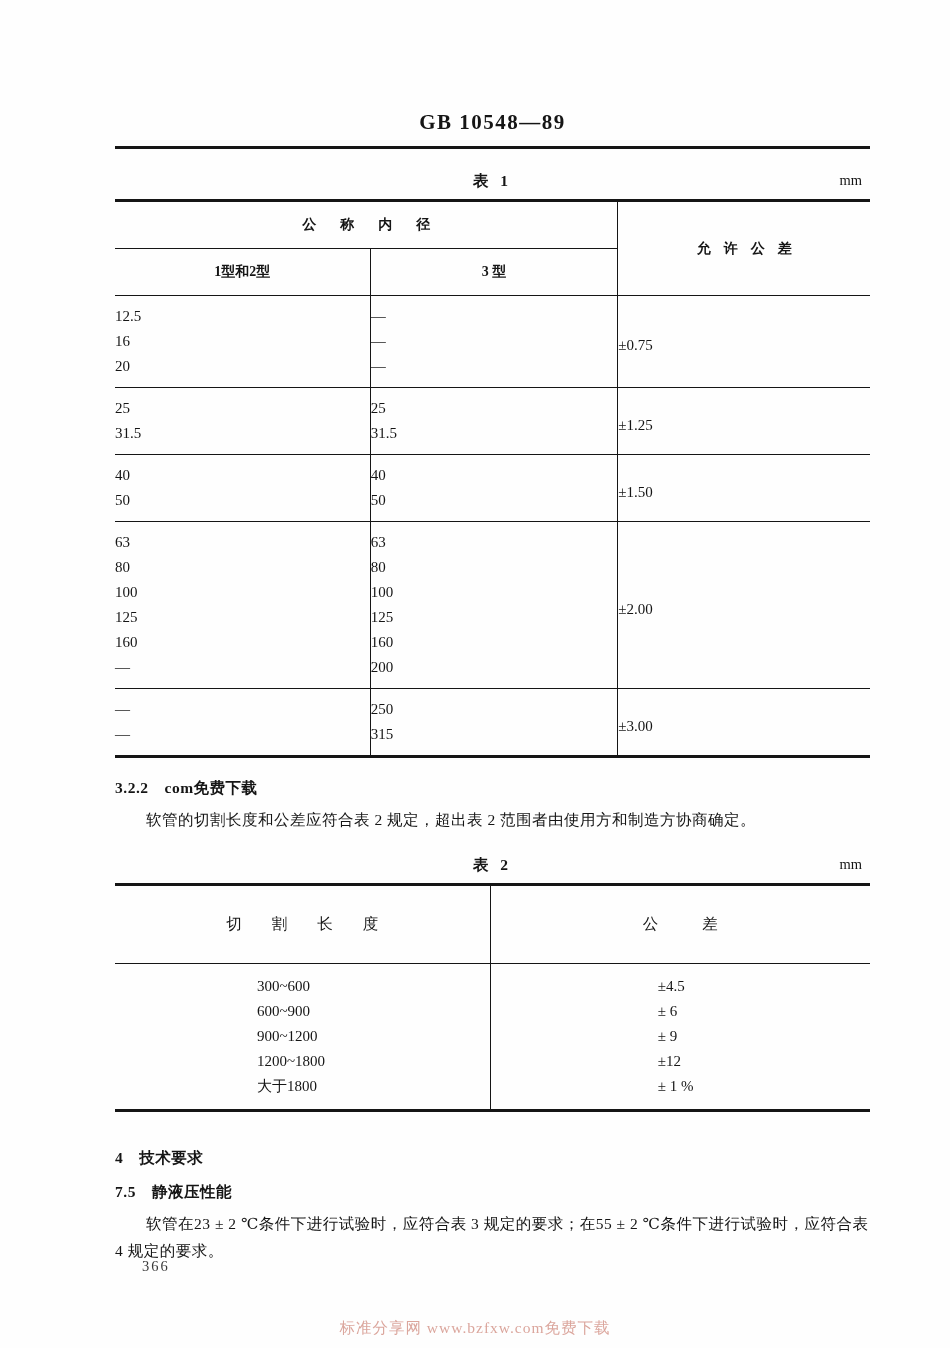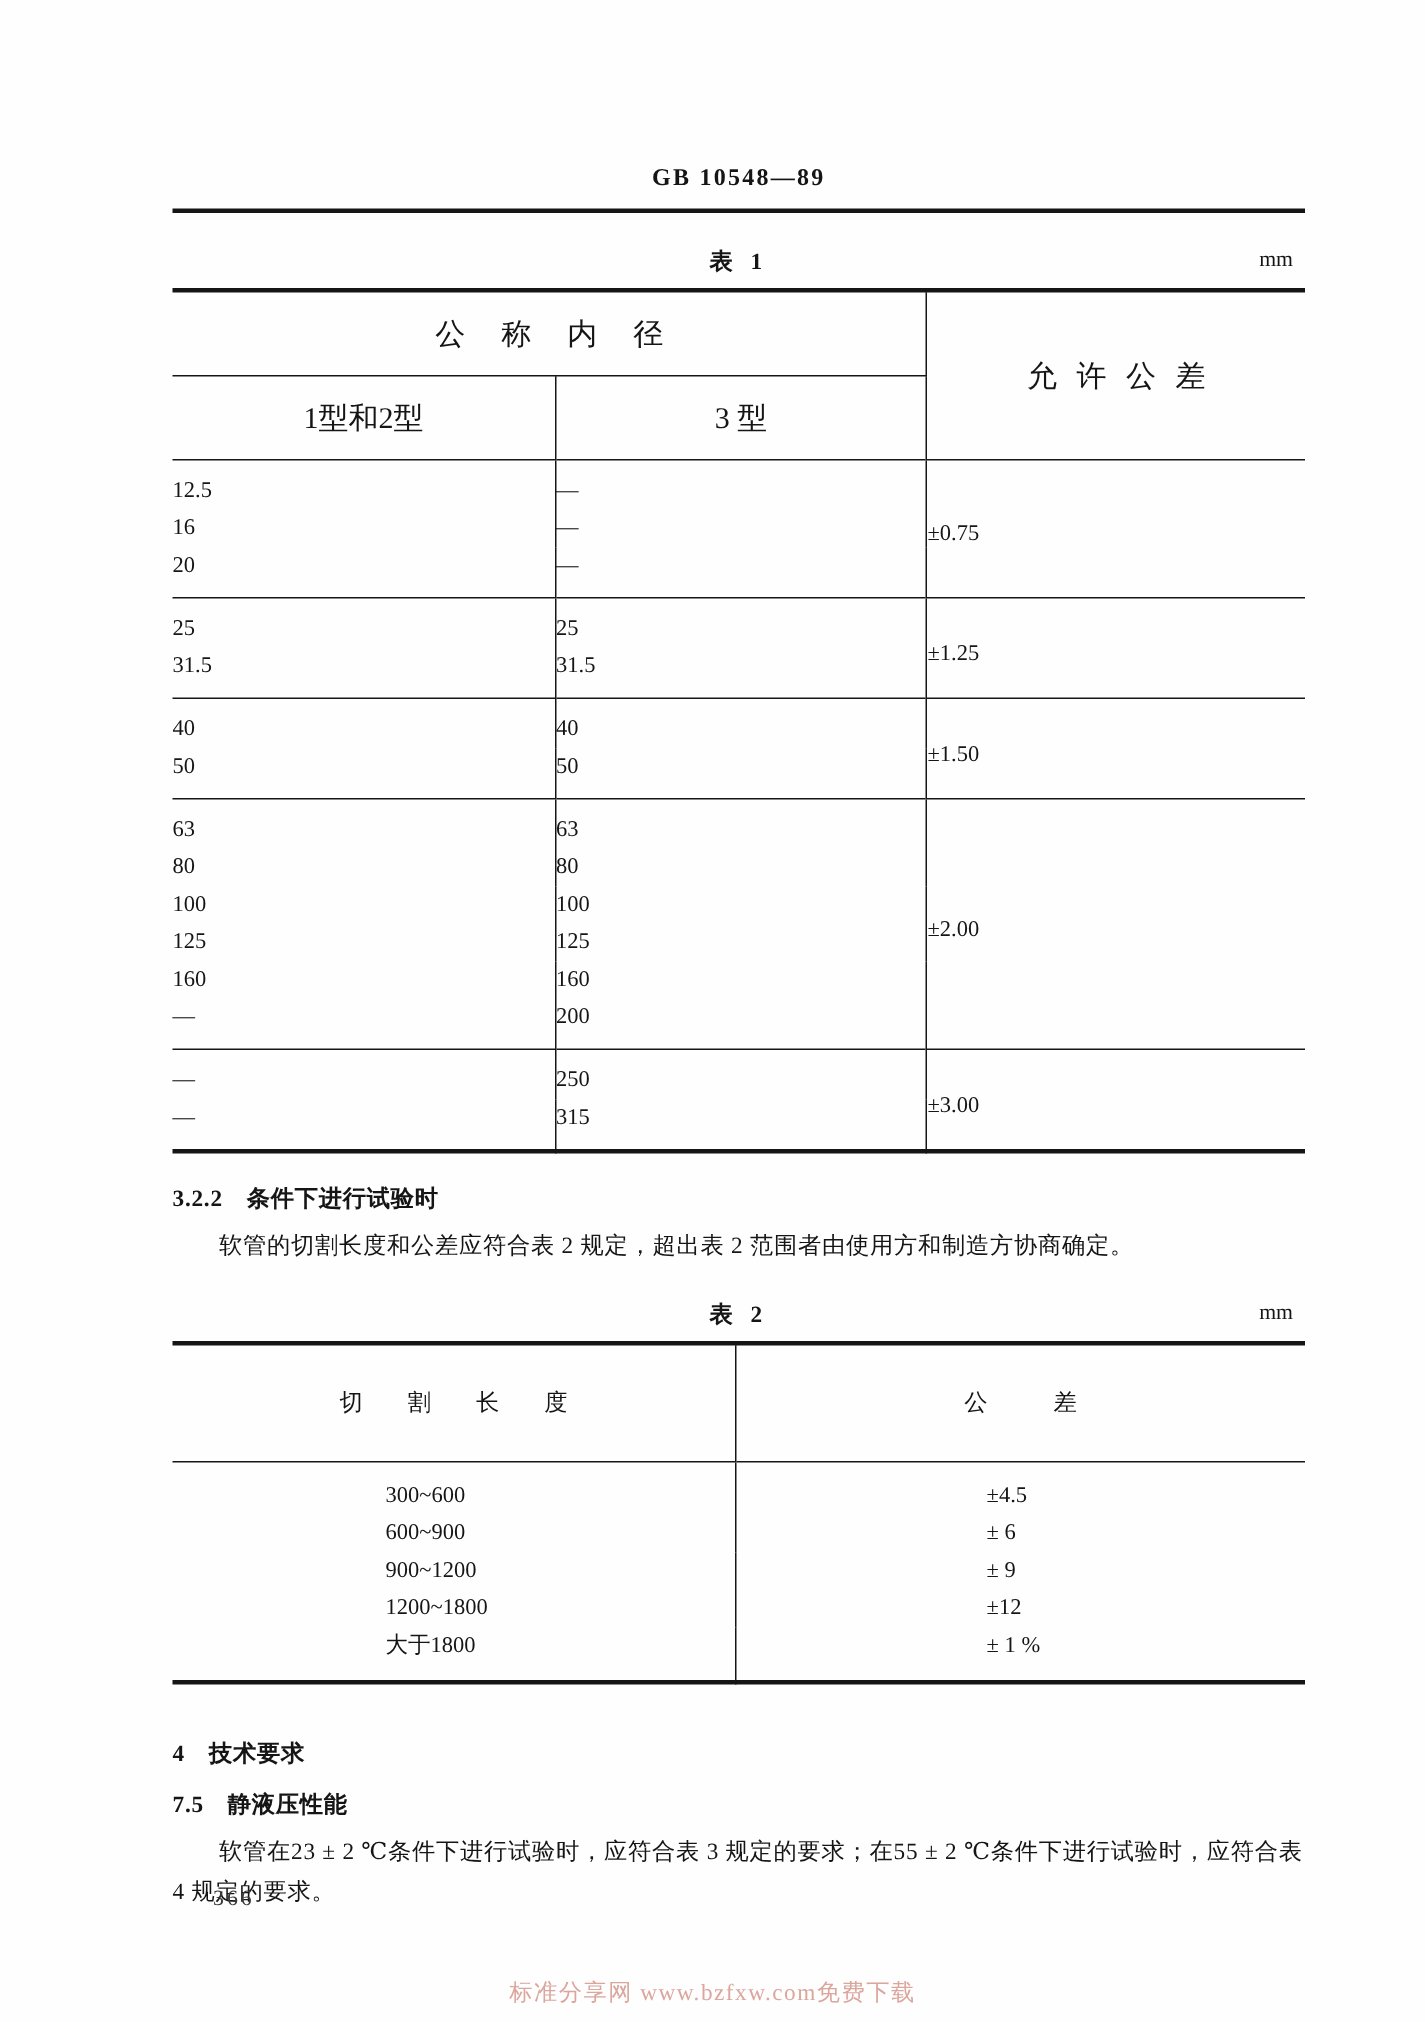--- a/index.html
+++ b/index.html
@@ -12,39 +12,39 @@
     background: #fefefe;
     color: #151515;
     font-family: "Liberation Serif", "DejaVu Serif", serif;
     overflow: hidden;
   }
   .content { padding: 110px 80px 0 115px; }
 
   .doc-number {
     text-align: center;
     font-weight: bold;
-    font-size: 16px;
+    font-size: 21px;
     letter-spacing: 1.5px;
   }
   .header-rule { height: 3px; background: #151515; margin-top: 11px; }
 
   .caption-row {
     position: relative;
     text-align: center;
     margin-top: 22px;
     font-size: 15.5px;
     height: 21px;
   }
   .caption-row .caption { font-weight: bold; letter-spacing: 4px; }
   .caption-row .unit { position: absolute; right: 8px; top: 1px; font-size: 14.5px; }
 
   table { width: 100%; border-collapse: collapse; table-layout: fixed; margin-top: 7px; }
   .t1, .t2 { border-top: 3px solid #151515; border-bottom: 3px solid #151515; }
   .t1 thead, .t2 thead { border-bottom: 1.5px solid #151515; }
-  .t1 thead td { text-align: center; font-size: 20px; padding: 14px 0; }
+  .t1 thead td { text-align: center; font-size: 14px; padding: 14px 0; font-weight: bold; }
   .t1 .group-hdr {
     border-bottom: 1.5px solid #151515;
     border-right: 1.5px solid #151515;
     letter-spacing: 24px; padding-left: 24px;
   }
   .t1 .tol-hdr { letter-spacing: 13px; padding-left: 13px; vertical-align: middle; }
   .t1 td.c1 { border-right: 1.5px solid #151515; }
   .t1 td.c2 { border-right: 1.5px solid #151515; }
   .t1 tbody { border-bottom: 1.5px solid #151515; }
   .t1 tbody:last-of-type { border-bottom: none; }
@@ -176,21 +176,21 @@
           <td class="c2">250</td>
           <td class="tol" rowspan="2">±3.00</td>
         </tr>
         <tr>
           <td class="c1">—</td>
           <td class="c2">315</td>
         </tr>
       </tbody>
     </table>
 
-    <div class="sec-heading">3.2.2　条件下进行试验时</div>
+    <div class="sec-heading">3.2.2　com免费下载</div>
     <div class="body-text">软管的切割长度和公差应符合表 2 规定，超出表 2 范围者由使用方和制造方协商确定。</div>
 
     <div class="caption-row">
       <span class="caption">表 2</span>
       <span class="unit">mm</span>
     </div>
 
     <table class="t2">
       <colgroup>
         <col style="width:49.7%">

